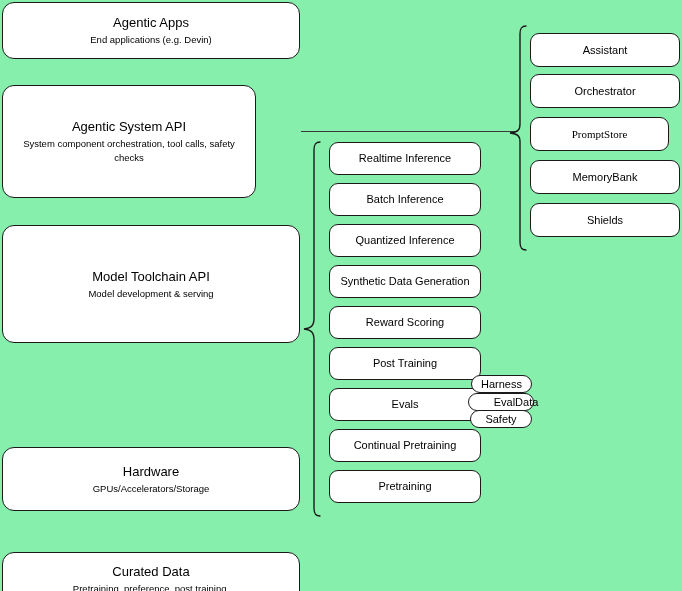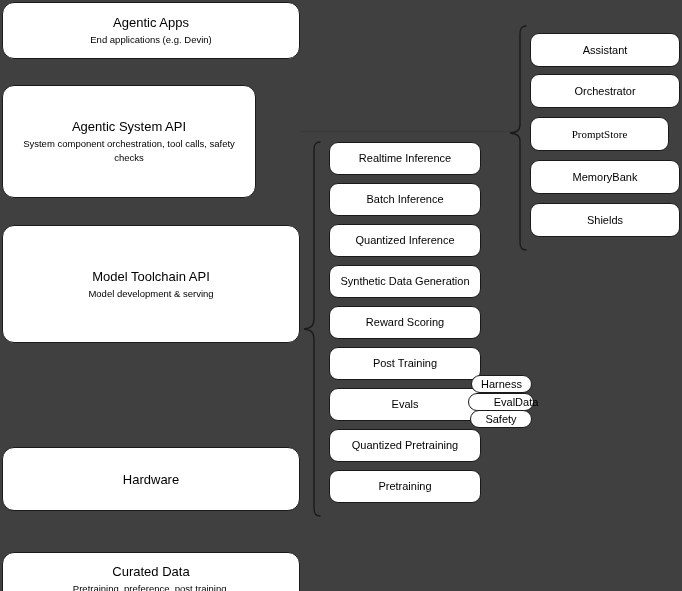--- a/index.html
+++ b/index.html
@@ -9,21 +9,21 @@
   }
   body {
     font-family: "Liberation Sans", sans-serif;
     color: #000000;
   }
   #canvas {
     position: relative;
     width: 682px;
     height: 591px;
     overflow: hidden;
-    background: #404040;
+    background: #86efac;
   }
   .box {
     position: absolute;
     box-sizing: border-box;
     border: 1.2px solid #1a1a1a;
     border-radius: 12px;
     background: #ffffff;
     display: flex;
     flex-direction: column;
     align-items: center;
@@ -92,20 +92,21 @@
   </div>
 
   <div class="box" style="left:2px; top:225px; width:298px; height:118px;">
     <div class="title">Model Toolchain API</div>
     <div class="sub">Model development &amp; serving</div>
   </div>
 
 
   <div class="box" style="left:2px; top:447px; width:298px; height:64px;">
     <div class="title">Hardware</div>
+    <div class="sub">GPUs/Accelerators/Storage</div>
   </div>
 
   <div class="box" style="left:2px; top:552px; width:298px; height:55px;">
     <div class="title">Curated Data</div>
     <div class="sub">Pretraining, preference, post training.</div>
   </div>
 
   <div class="connector" style="left:301px; top:131px; width:215px;"></div>
 
   <div class="brace" style="left:302px; top:140px; width:20px; height:378px;">
@@ -129,21 +130,21 @@
   <div class="box mid-box" style="left:329px; top:306px; width:152px; height:33px;">
     <div class="title">Reward Scoring</div>
   </div>
   <div class="box mid-box" style="left:329px; top:347px; width:152px; height:33px;">
     <div class="title">Post Training</div>
   </div>
   <div class="box mid-box" style="left:329px; top:388px; width:152px; height:33px;">
     <div class="title">Evals</div>
   </div>
   <div class="box mid-box" style="left:329px; top:429px; width:152px; height:33px;">
-    <div class="title">Quantized Pretraining</div>
+    <div class="title">Continual Pretraining</div>
   </div>
   <div class="box mid-box" style="left:329px; top:470px; width:152px; height:33px;">
     <div class="title">Pretraining</div>
   </div>
 
   <div class="pill" style="left:471px; top:375px; width:61px; height:18px;">
     <span>Harness</span>
   </div>
   <div class="pill" style="left:468px; top:393px; width:66px; height:18px;padding-left:36px;">
     <span>EvalData</span>

